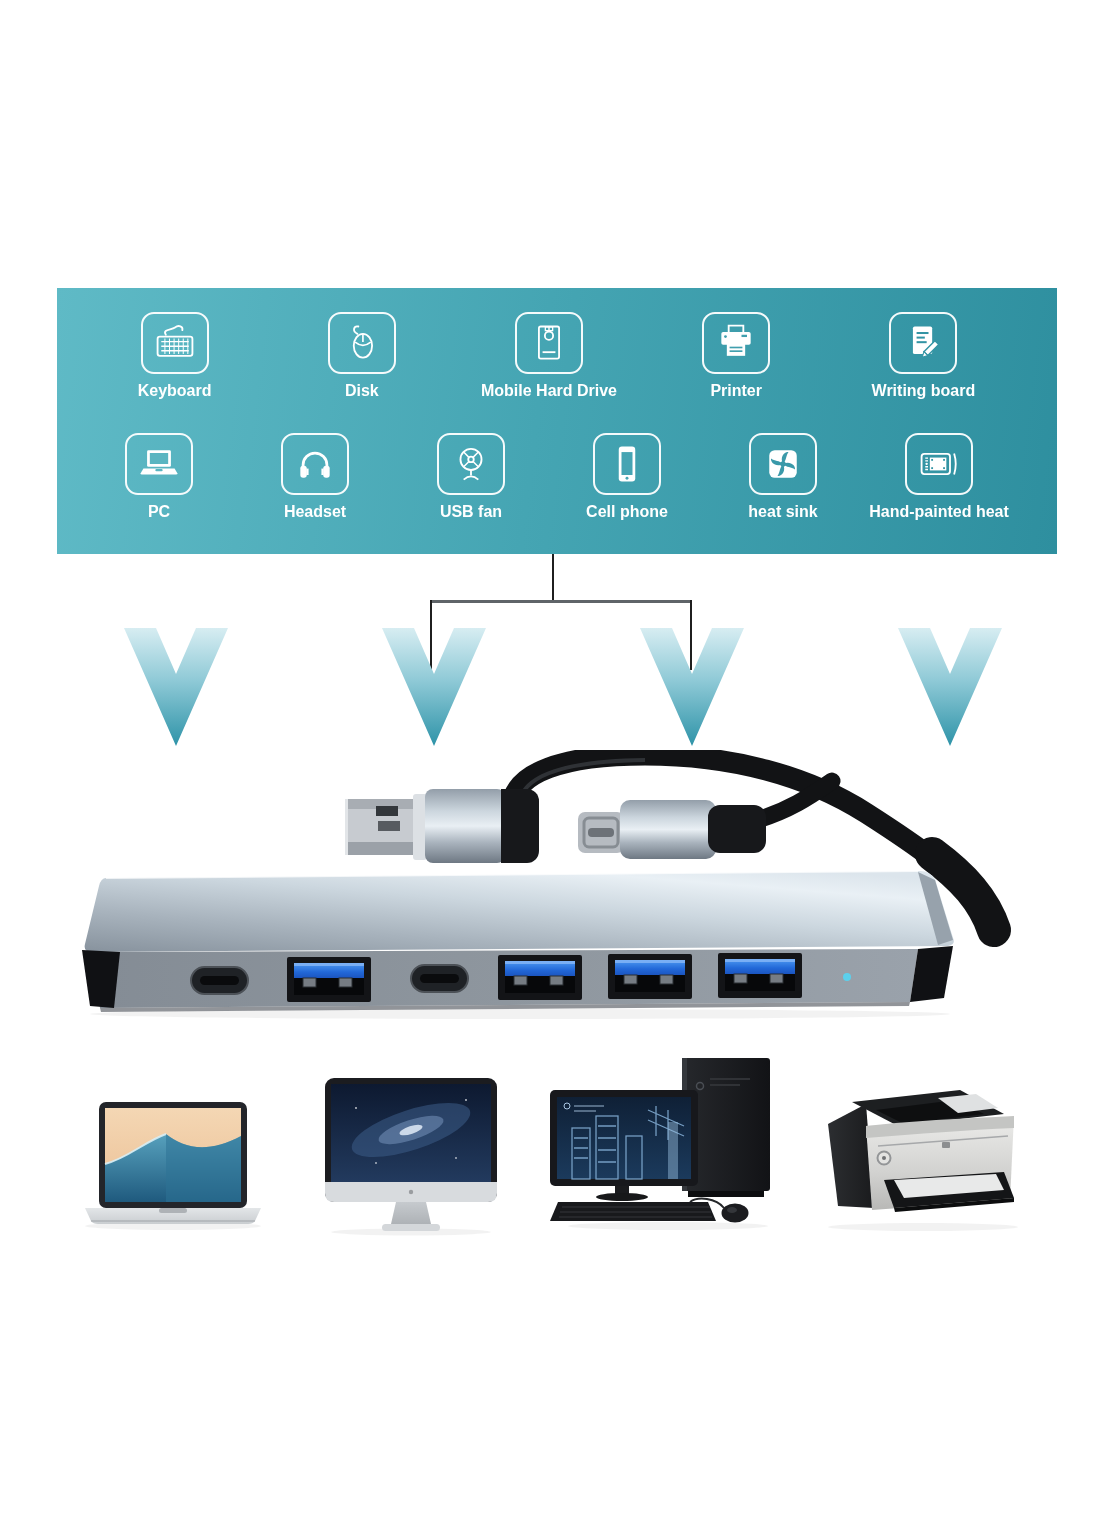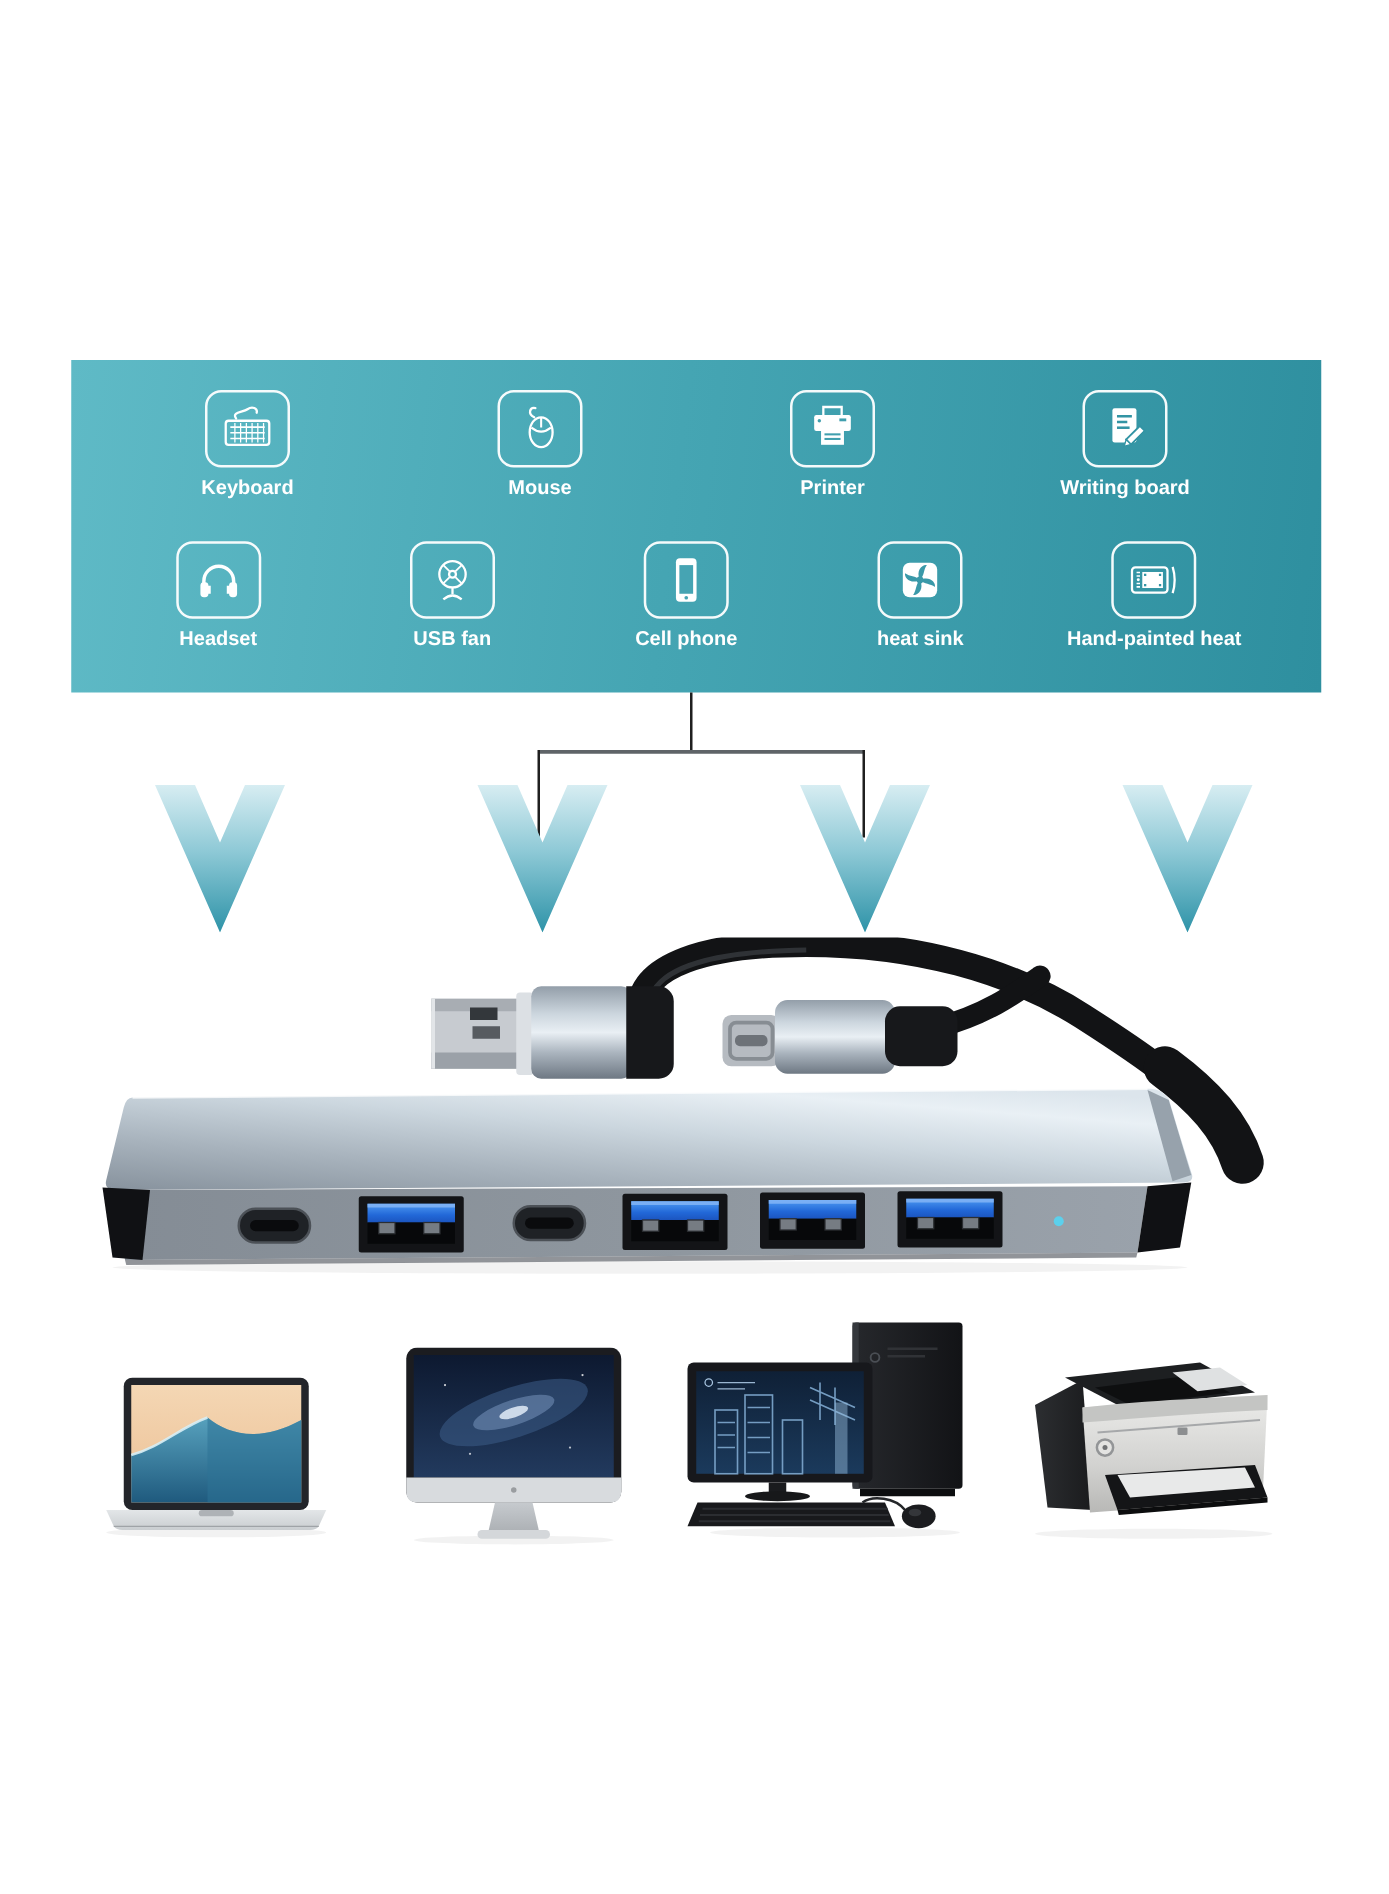--- a/index.html
+++ b/index.html
@@ -62,21 +62,33 @@
           <div class="ilabel">Keyboard</div>
         </div>
         <div class="bcell">
           <div class="ibox">
             <svg viewBox="0 0 48 48" fill="none" stroke="#fff" stroke-width="2">
               <path d="M19 14 C13 11 15 5 20 6" stroke-linecap="round"></path>
               <ellipse cx="25" cy="27" rx="10" ry="13"></ellipse>
               <path d="M25 14 v9 M16.5 23 Q25 30 33.5 23" stroke-width="1.8"></path>
             </svg>
           </div>
-          <div class="ilabel">Mouse</div>
+          <div class="ilabel">Disk</div>
+        </div>
+        <div class="bcell">
+          <div class="ibox">
+            <svg viewBox="0 0 48 48" fill="none" stroke="#fff" stroke-width="2">
+              <rect x="13" y="6" width="22" height="35" rx="2"></rect>
+              <circle cx="24" cy="16" r="4.5"></circle>
+              <path d="M24 6 v5.5" stroke-width="1.6"></path>
+              <path d="M17 34 h14"></path>
+              <rect x="20" y="6.5" width="8" height="4" stroke-width="1.4"></rect>
+            </svg>
+          </div>
+          <div class="ilabel">Mobile Hard Drive</div>
         </div>
         <div class="bcell">
           <div class="ibox">
             <svg viewBox="0 0 48 48">
               <path d="M16 12 v-7 h16 v7" fill="none" stroke="#fff" stroke-width="2"></path>
               <rect x="8" y="12" width="32" height="14" rx="2" fill="#fff"></rect>
               <rect x="14" y="24" width="20" height="14" fill="#fff"></rect>
               <rect x="17" y="28" width="14" height="1.8" fill="#409fae"></rect>
               <rect x="17" y="32" width="14" height="1.8" fill="#409fae"></rect>
               <rect x="30" y="15" width="6" height="2.5" fill="#409fae"></rect>
@@ -95,20 +107,31 @@
               <g transform="rotate(45 31 31)">
                 <rect x="28.5" y="20" width="6" height="17" fill="#fff" stroke="#3394a4" stroke-width="1.6"></rect>
                 <path d="M28.5 37 l3 5.5 l3 -5.5 z" fill="#fff" stroke="#3394a4" stroke-width="1.2"></path>
               </g>
             </svg>
           </div>
           <div class="ilabel">Writing board</div>
         </div>
       </div>
     <div class="brow" id="banner-row2">
+        <div class="bcell">
+          <div class="ibox">
+            <svg viewBox="0 0 48 48">
+              <rect x="11" y="9" width="26" height="18" rx="1.5" fill="#fff"></rect>
+              <rect x="14" y="12" width="20" height="12" fill="#59b5c1"></rect>
+              <path d="M7 29 h34 l3 5 q0.5 1.5 -1.5 1.5 h-37 q-2 0 -1.5 -1.5 z" fill="#fff"></path>
+              <rect x="20" y="29.5" width="8" height="2.5" rx="1.2" fill="#59b5c1"></rect>
+            </svg>
+          </div>
+          <div class="ilabel">PC</div>
+        </div>
         <div class="bcell">
           <div class="ibox">
             <svg viewBox="0 0 48 48">
               <path d="M11 28 v-3 a13 13 0 0 1 26 0 v3" fill="none" stroke="#fff" stroke-width="3"></path>
               <rect x="8" y="26" width="7" height="13" rx="3" fill="#fff"></rect>
               <rect x="33" y="26" width="7" height="13" rx="3" fill="#fff"></rect>
               <rect x="14.5" y="29" width="2.5" height="7" fill="#fff"></rect>
               <rect x="31" y="29" width="2.5" height="7" fill="#fff"></rect>
             </svg>
           </div>

